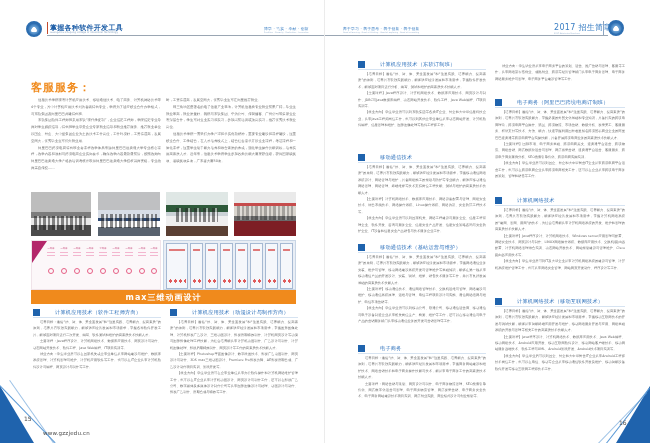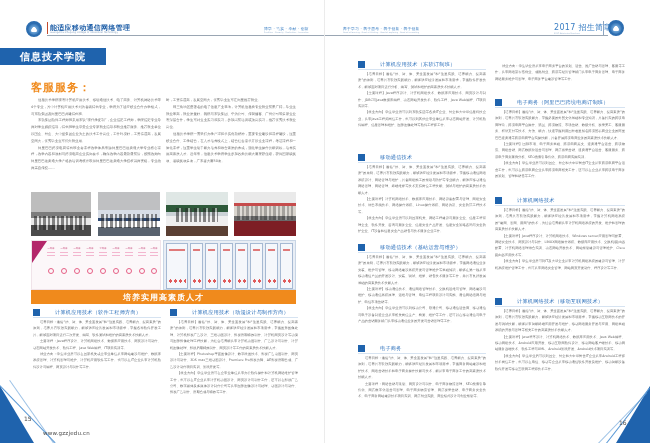--- a/index.html
+++ b/index.html
@@ -72,27 +72,26 @@
   .site { position: absolute; left: 43px; top: 430px; font-size: 5.5px; color: #4a4a4a; letter-spacing: 0.2px; }
 </style>
 </head>
 <body>
 
 <div class="spread">
 
   <div class="page page-left">
     <div class="logo-circle" style="left:26px; top:21px;"></div>
     <div class="name-divider"></div>
-    <div class="school-name">能适应移动通信网络管理</div>
+    <div class="school-name">掌握各种软件开发工具</div>
     <div class="school-name-en">Guangzhou Zhujiang College of Vocational Technology</div>
     <div class="motto" style="left:264px;">博学 · 笃实 · 奉献 · 创新</div>
     <div class="motto-sub" style="left:264px;">Erudition · Sincerity · Dedication · Innovation</div>
     <div class="hdr-line" style="left:47px; width:278px;"></div>
 
-    <div class="dept-banner">信息技术学院</div>
     <div class="overview-title">客服服务：</div>
 
     <div class="para" style="left:31px; top:97px; width:130px; height:92px;">
       <div>信息技术学院现有计算机应用技术、移动通信技术、电子商务、计算机网络技术等4个专业，其中计算机应用技术列为省级特色专业，学院为了适应校企合作办学模式，与东软集团及阿里巴巴共建特色班。</div>
       <div>东软集团软件工程师班采用东软“现代学徒制”，企业指定工程师，学院指定专业导师对学生跟踪指导，特色班学生享受企业专家就业指导和就业推荐服务。推荐就业单位以国企、外企、大中型集团企业为主的技术工作岗位，工作环境好，工资待遇高，发展空间大，优秀毕业生可优先就业用。</div>
       <div>阿里巴巴跨境电商特色班全套课程教学体系来源阿里巴巴速卖通大学专业核心课程，教学内容和教材与跨境电商企业实际要求，确保教学内容最新最前沿，按照教师向阿里巴巴速卖通大学严格的培训考核并取得阿里巴巴速卖通大学授权讲师资格，专业教师亲自传授……</div>
     </div>
     <div class="para" style="left:166px; top:97px; width:130px; height:92px;">
       <div style="text-indent:0">时，工资待遇高，发展空间大，优秀毕业生可在阿里推荐就业。</div>
       <div>珠三角地区是著名的电子信息产业基地，计算机信息类专业就业前景广阔，毕业生就业率高，就业质量好。我院与东软集团、华为公司、传智播客、广州公司等多家企业有深层合作，学生可到企业实习和实习，参加岗前培训或顶岗实习，推荐优秀技术就业岗位。</div>
@@ -198,21 +197,21 @@
       <div class="cert-blue" style="left:101px;">
           <div class="hd"></div>
           <div class="seals"></div>
         </div>
       <div class="cert-blue" style="left:116px;">
           <div class="hd"></div>
           <div class="seals"></div>
         </div>
     </div>
 
-    <div class="intro-banner">培养实用高素质人才</div>
+    <div class="intro-banner">max三维动画设计</div>
 
     <div class="sec-head" style="left:33px; top:308px;">
       <span class="sec-sq"></span>
       <span class="sec-title">计算机应用技术（软件工程师方向）</span>
     </div>
     <div class="sec-line" style="left:33px; top:317px; width:128px;"></div>
     <div class="body-text" style="left:33px; top:319px; width:128px; height:62px;">
       <p>培养目标：遵循“德、智、体、美全面发展”和“注重实践、培养能力、提高素质”的原则，培养具有较强实践能力，能够适应经济发展和市场需求，掌握各种软件开发工具，能够面对项目进行二次开发、编写、软件测试和维护的高素质技术技能人才。</p>
       <p>主要课程：Java程序设计、计算机网络技术、数据库应用技术、网页设计与制作、动态网站开发技术、软件工程、Java Web编程、IT项目实训等。</p>
       <p>就业方向：学生毕业后可以在国家机关或企事业单位从事网站建设与维护、数据库系统管理、计算机管理与维护、计算机应用软件等工作。也可以在IT企业从事计算机软件设计与编程、网页设计与制作等工作。</p>

